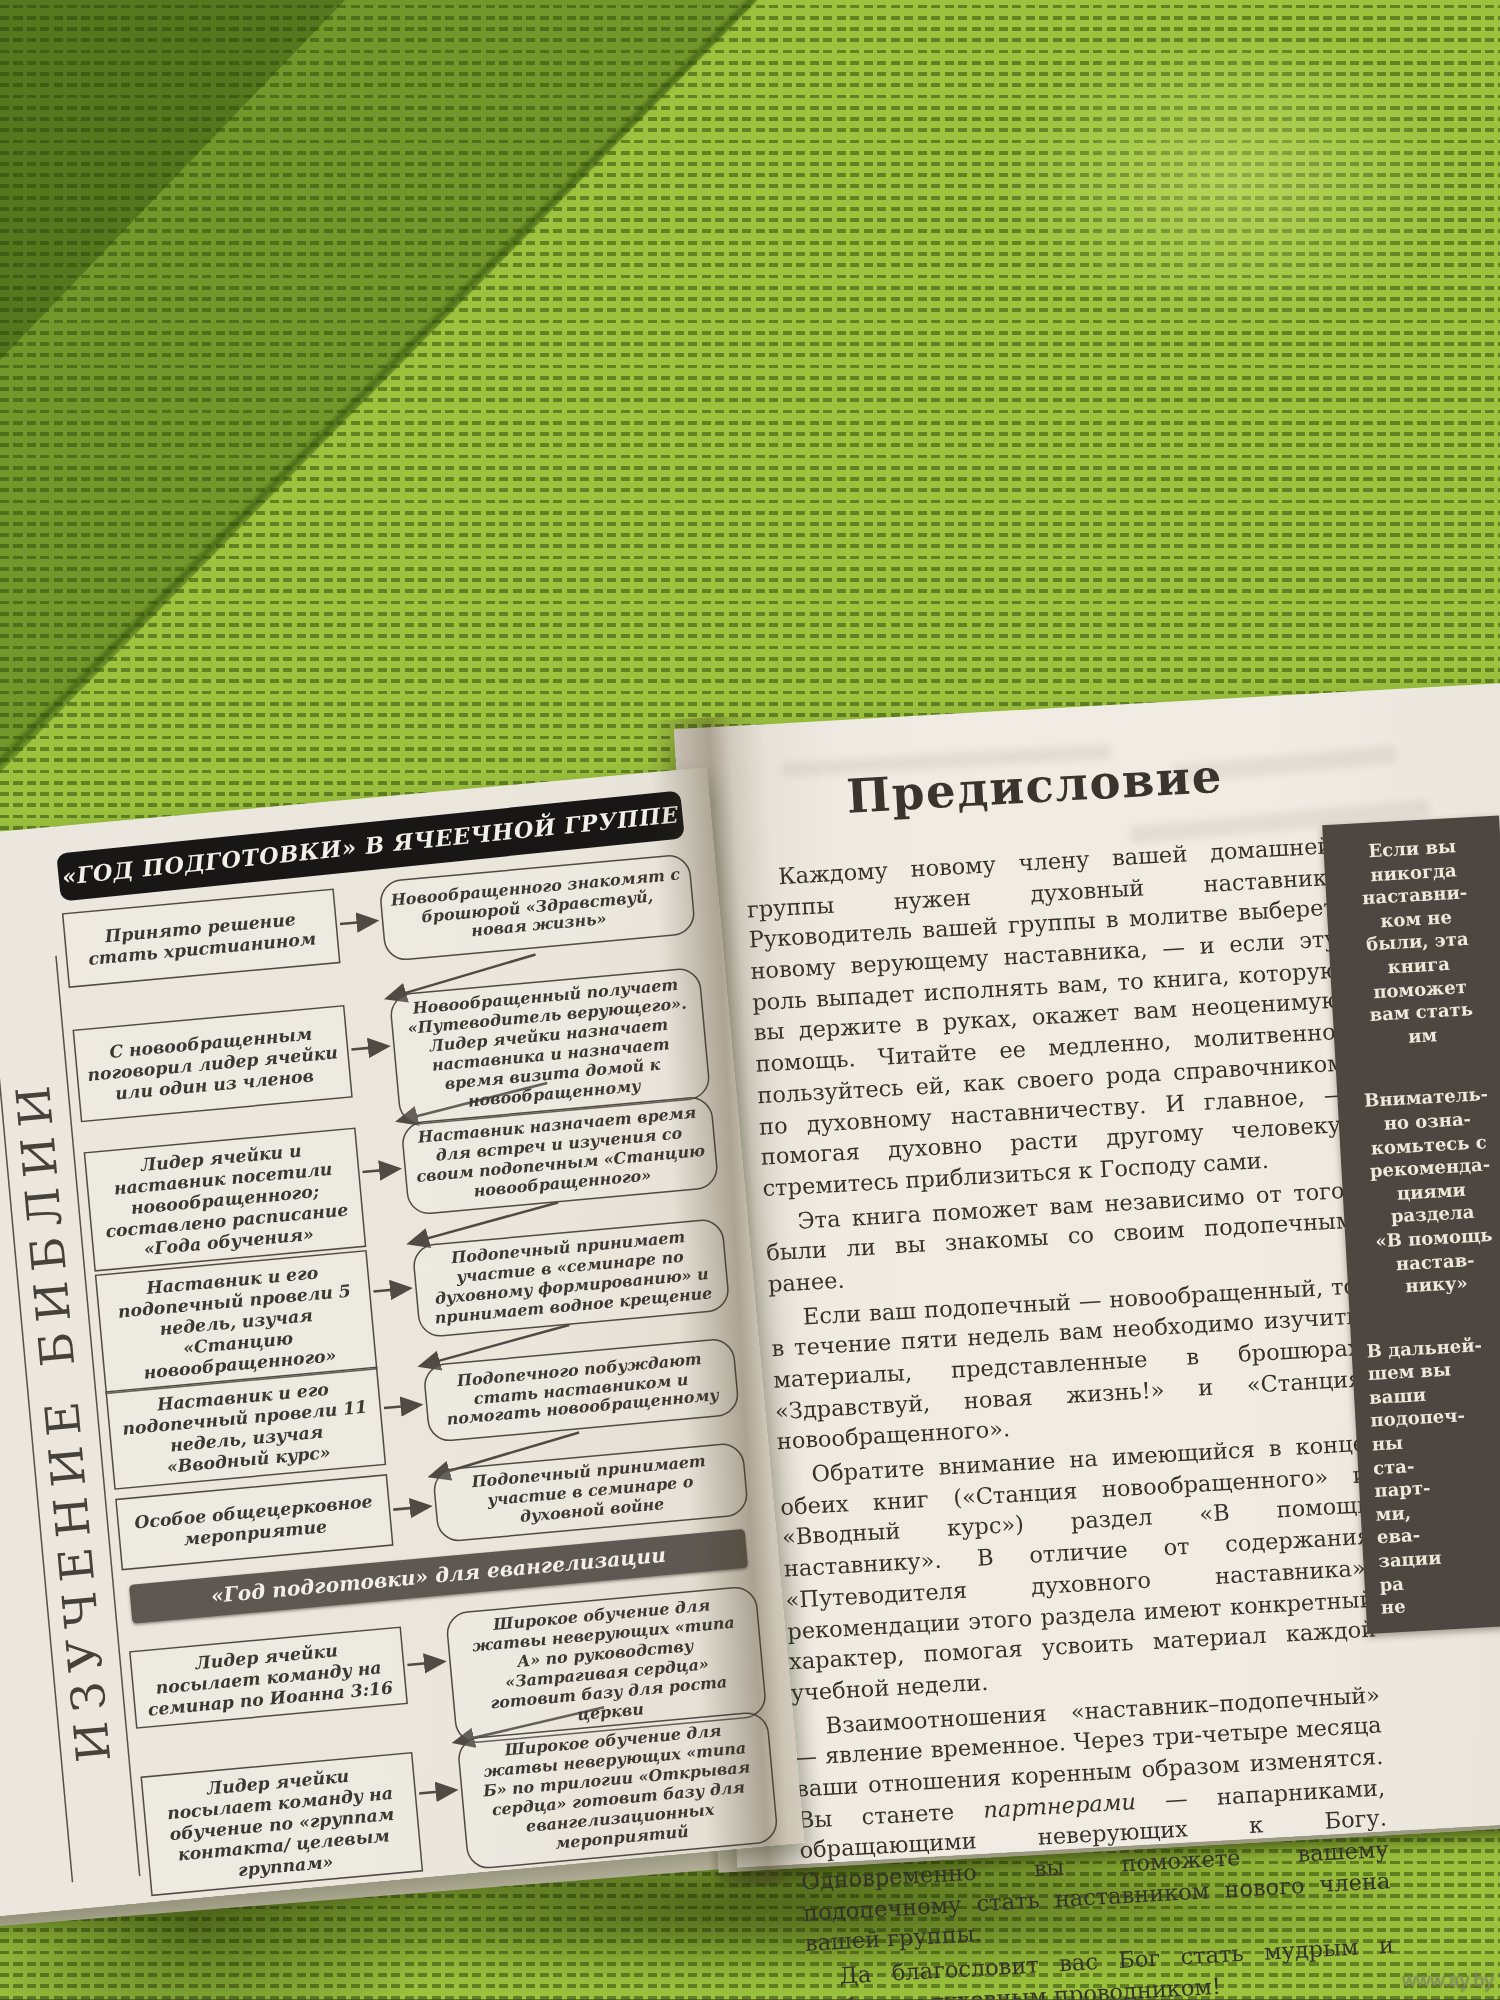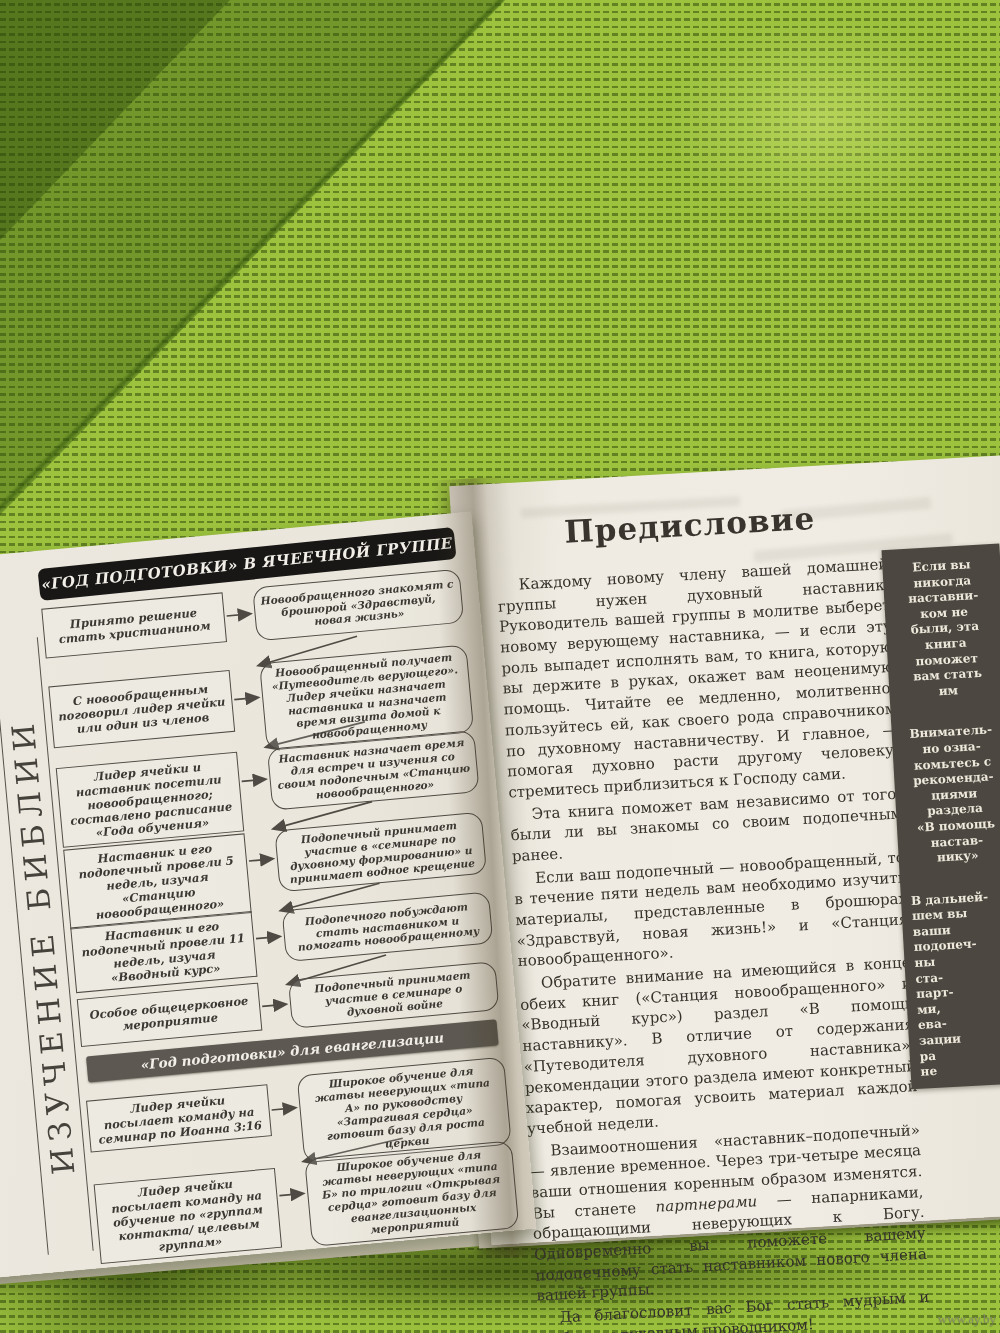--- a/index.html
+++ b/index.html
@@ -74,21 +74,21 @@
   .rp-body p{margin:0;text-indent:22px;}
   .rp-body p + p{margin-top:2px;}
   .rp-body .it{font-style:italic;}
   .rp-margin{position:absolute;left:428px;top:88px;width:118px;height:540px;
       background:#4c4841;box-shadow:0 2px 5px rgba(40,35,20,0.4);
       padding:12px 6px;box-sizing:border-box;}
   .mnote{color:#efe9dc;font-weight:bold;font-size:12px;line-height:1.3;
       text-align:center;white-space:pre-line;}
   .mnote + .mnote{margin-top:26px;}
   
-  .watermark{position:absolute;right:4px;bottom:6px;font-family:Liberation Serif, serif;
+  .watermark{position:absolute;right:4px;bottom:6px;font-family:Liberation Sans, sans-serif;
       font-size:13px;color:rgba(135,138,110,0.9);text-shadow:0 1px 1px rgba(50,70,10,0.35);}
 </style>
 </head>
 <body>
 
 <div class="scene">
 
   <div class="bg"></div>
   <div class="bg-light"></div>
   <div class="bg-corner"></div>

